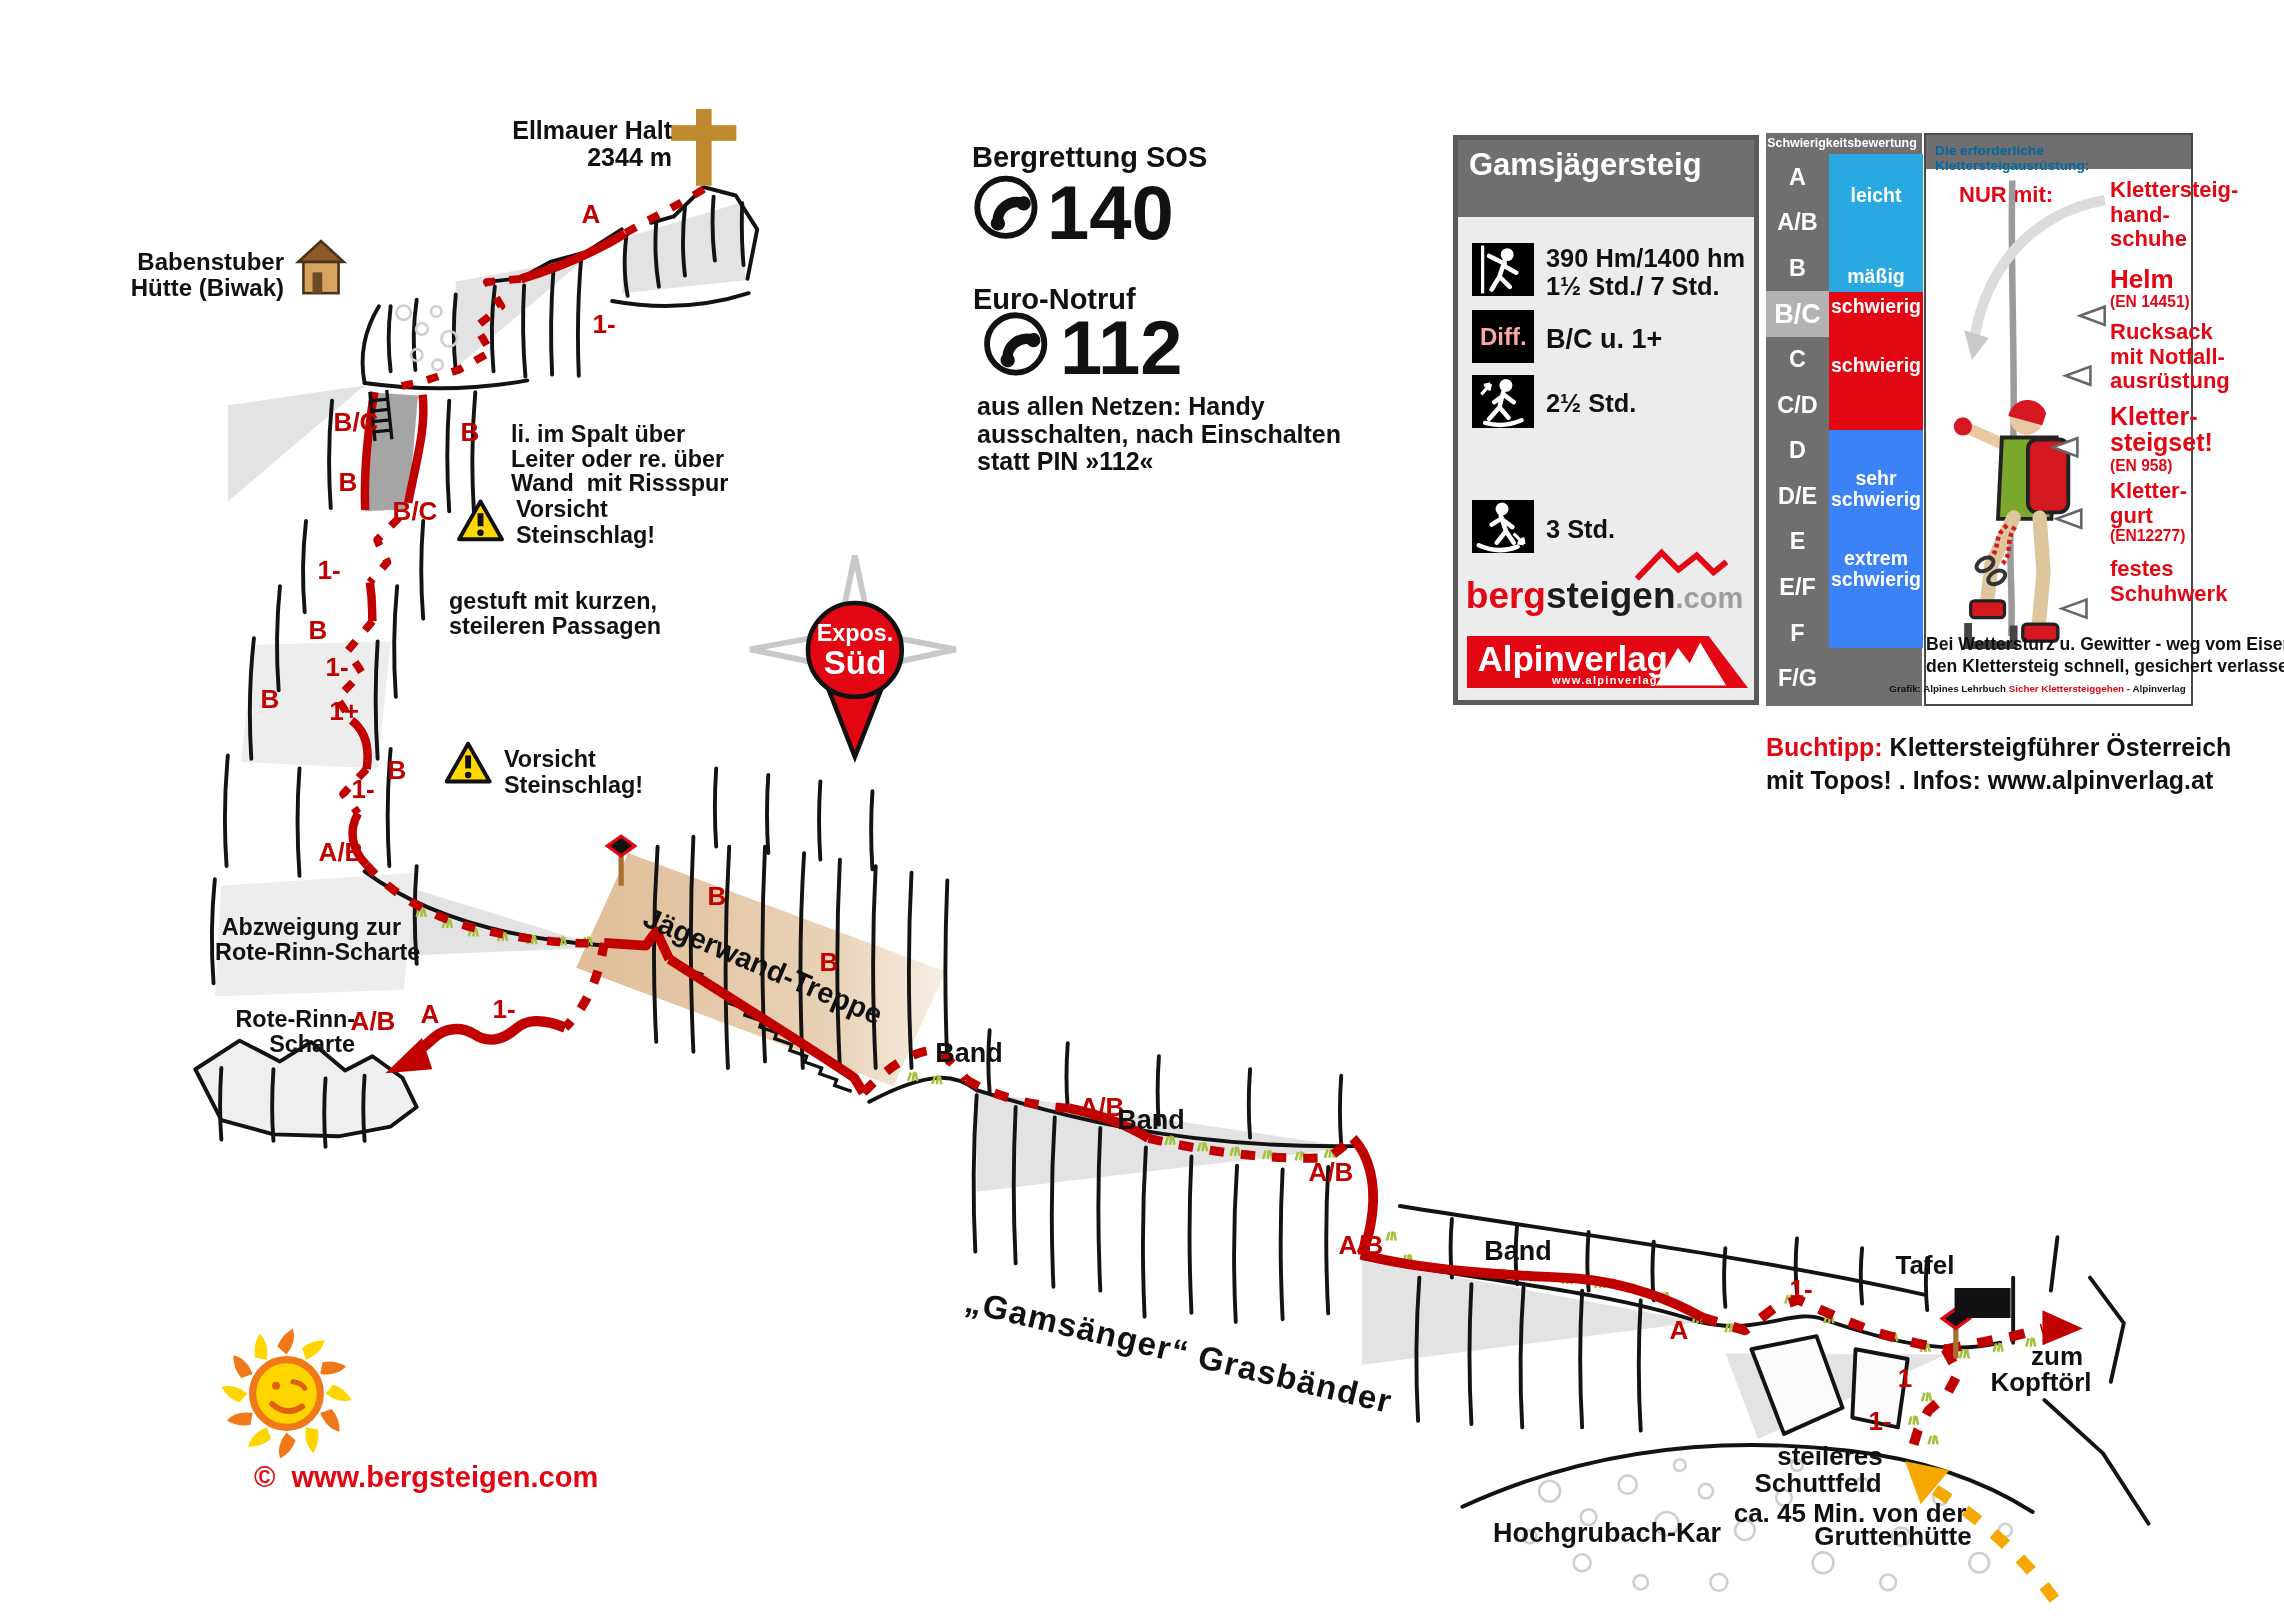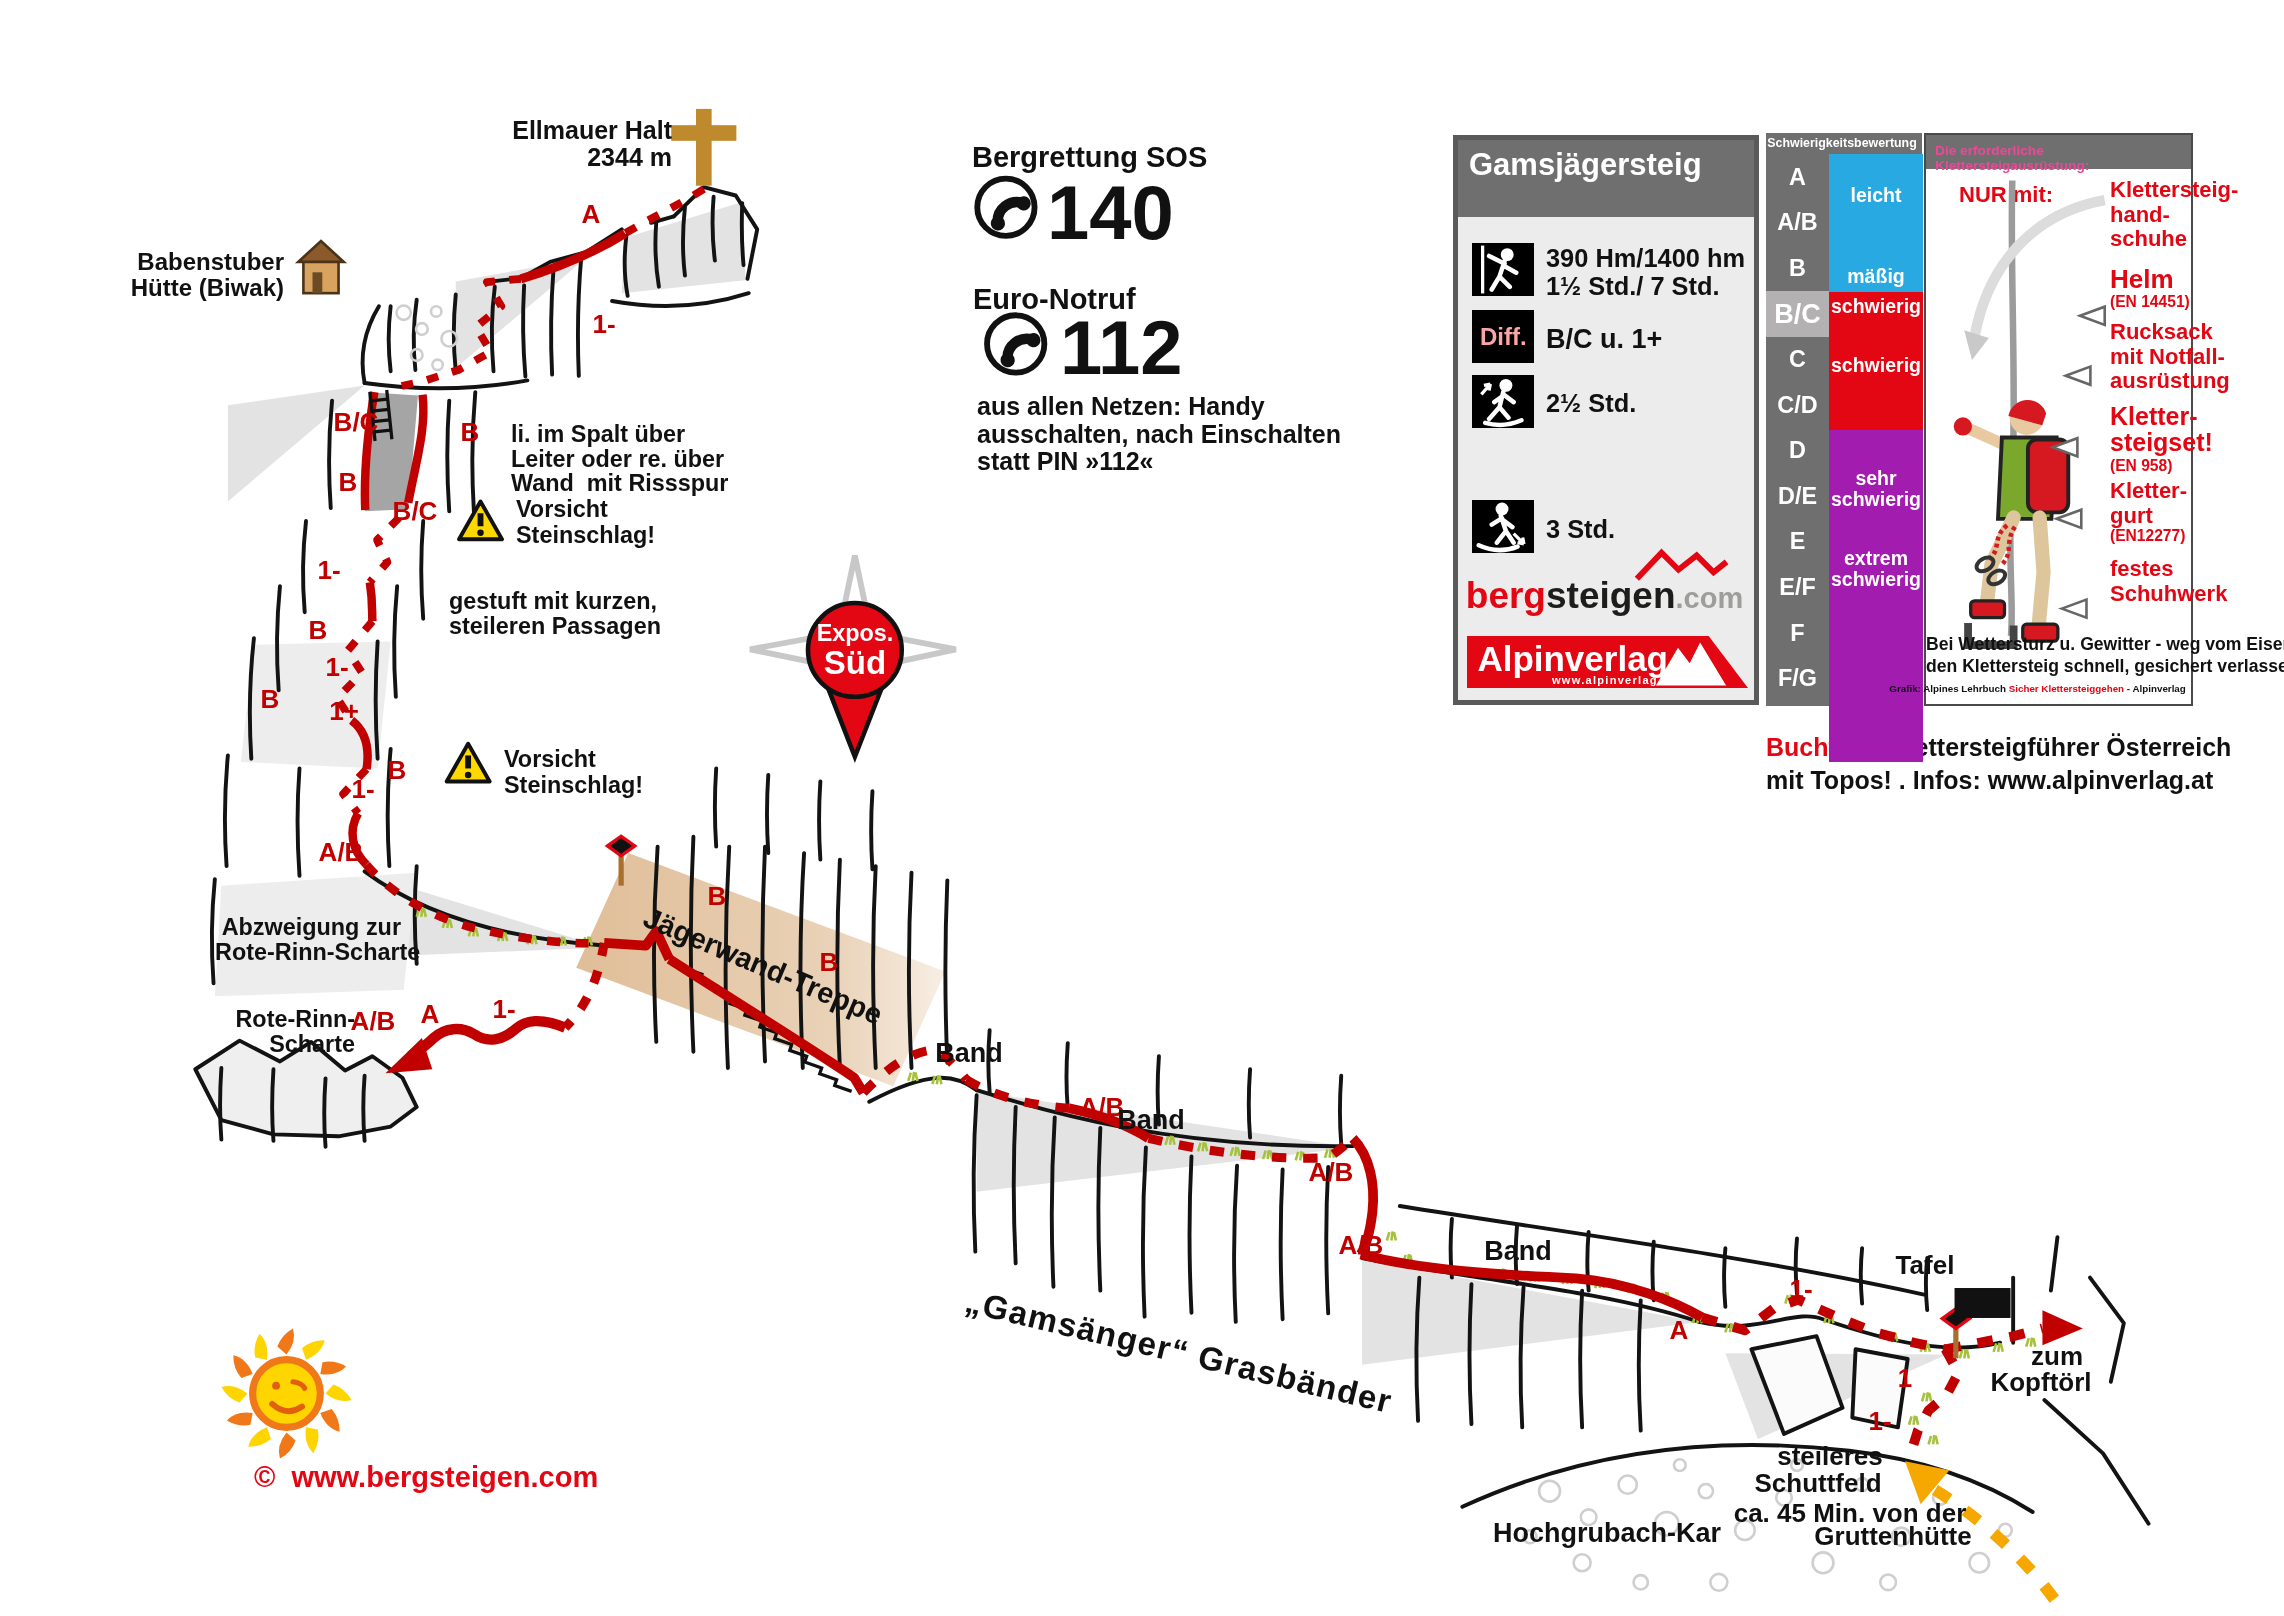--- a/index.html
+++ b/index.html
@@ -34,21 +34,21 @@
   #scale .hdr{position:absolute;left:1.3px;top:2.6px;width:154px;font-size:12.4px;font-weight:bold;color:#fff;}
   .srow{position:absolute;left:0;width:63px;height:46px;font-size:23.4px;font-weight:bold;color:#fff;
         display:flex;align-items:center;justify-content:center;}
   .srow.sel{background:#b3b1b1;font-size:27px;width:63px;}
   .cblk{position:absolute;left:63px;width:94px;}
   .clbl{position:absolute;width:100%;text-align:center;font-weight:bold;color:#fff;font-size:19.5px;line-height:1.05;}
   
   #equip{position:absolute;left:1924px;top:133px;width:269px;height:573px;background:#fff;
          border:2px solid #4a4a4a;box-sizing:border-box;}
   #equip .hdr{position:absolute;left:0;top:0;width:100%;height:34px;background:#6f6f6f;}
-  #equip .hdrtxt{position:absolute;left:9px;top:7.8px;font-size:13.7px;font-weight:bold;color:#ec4899;}
+  #equip .hdrtxt{position:absolute;left:9px;top:7.8px;font-size:13.7px;font-weight:bold;color:#0369a1;}
   .eq{position:absolute;left:184px;color:#e30613;font-weight:bold;font-size:22px;line-height:1.1;white-space:nowrap;}
   .eqen{position:absolute;left:184px;color:#e30613;font-weight:bold;font-size:15.6px;white-space:nowrap;}
   #equip .warn{position:absolute;left:0;width:100%;text-align:center;font-size:17.6px;font-weight:bold;color:#111;white-space:nowrap;}
   #equip .credit{position:absolute;right:5.2px;top:548px;font-size:9.8px;font-weight:bold;color:#111;white-space:nowrap;}
   #nurmit{position:absolute;left:33px;top:47px;font-size:22px;font-weight:bold;color:#e30613;}
 </style>
 </head>
 <body>
 
 <div id="canvas">
@@ -493,21 +493,21 @@
   <div class="srow" style="top:522px;">F/G</div>
 
   <div class="cblk" style="top:21px;height:138px;background:#29a9e1;">
     <div class="clbl" style="top:31px;">leicht</div>
     <div class="clbl" style="top:112px;">mäßig</div>
   </div>
   <div class="cblk" style="top:159px;height:138px;background:#e30613;">
     <div class="clbl" style="top:3.9px;">schwierig</div>
     <div class="clbl" style="top:63px;">schwierig</div>
   </div>
-  <div class="cblk" style="top:297px;height:332px;background:#a21caf;">
+  <div class="cblk" style="top:297px;height:218px;background:#3b82f6;">
     <div class="clbl" style="top:38px;">sehr</div>
     <div class="clbl" style="top:59px;">schwierig</div>
     <div class="clbl" style="top:118px;">extrem</div>
     <div class="clbl" style="top:139px;">schwierig</div>
   </div>
 </div>
 
 <div id="equip">
   <div class="hdr"></div>
   <div class="hdrtxt">Die erforderliche Klettersteigausrüstung:</div>

